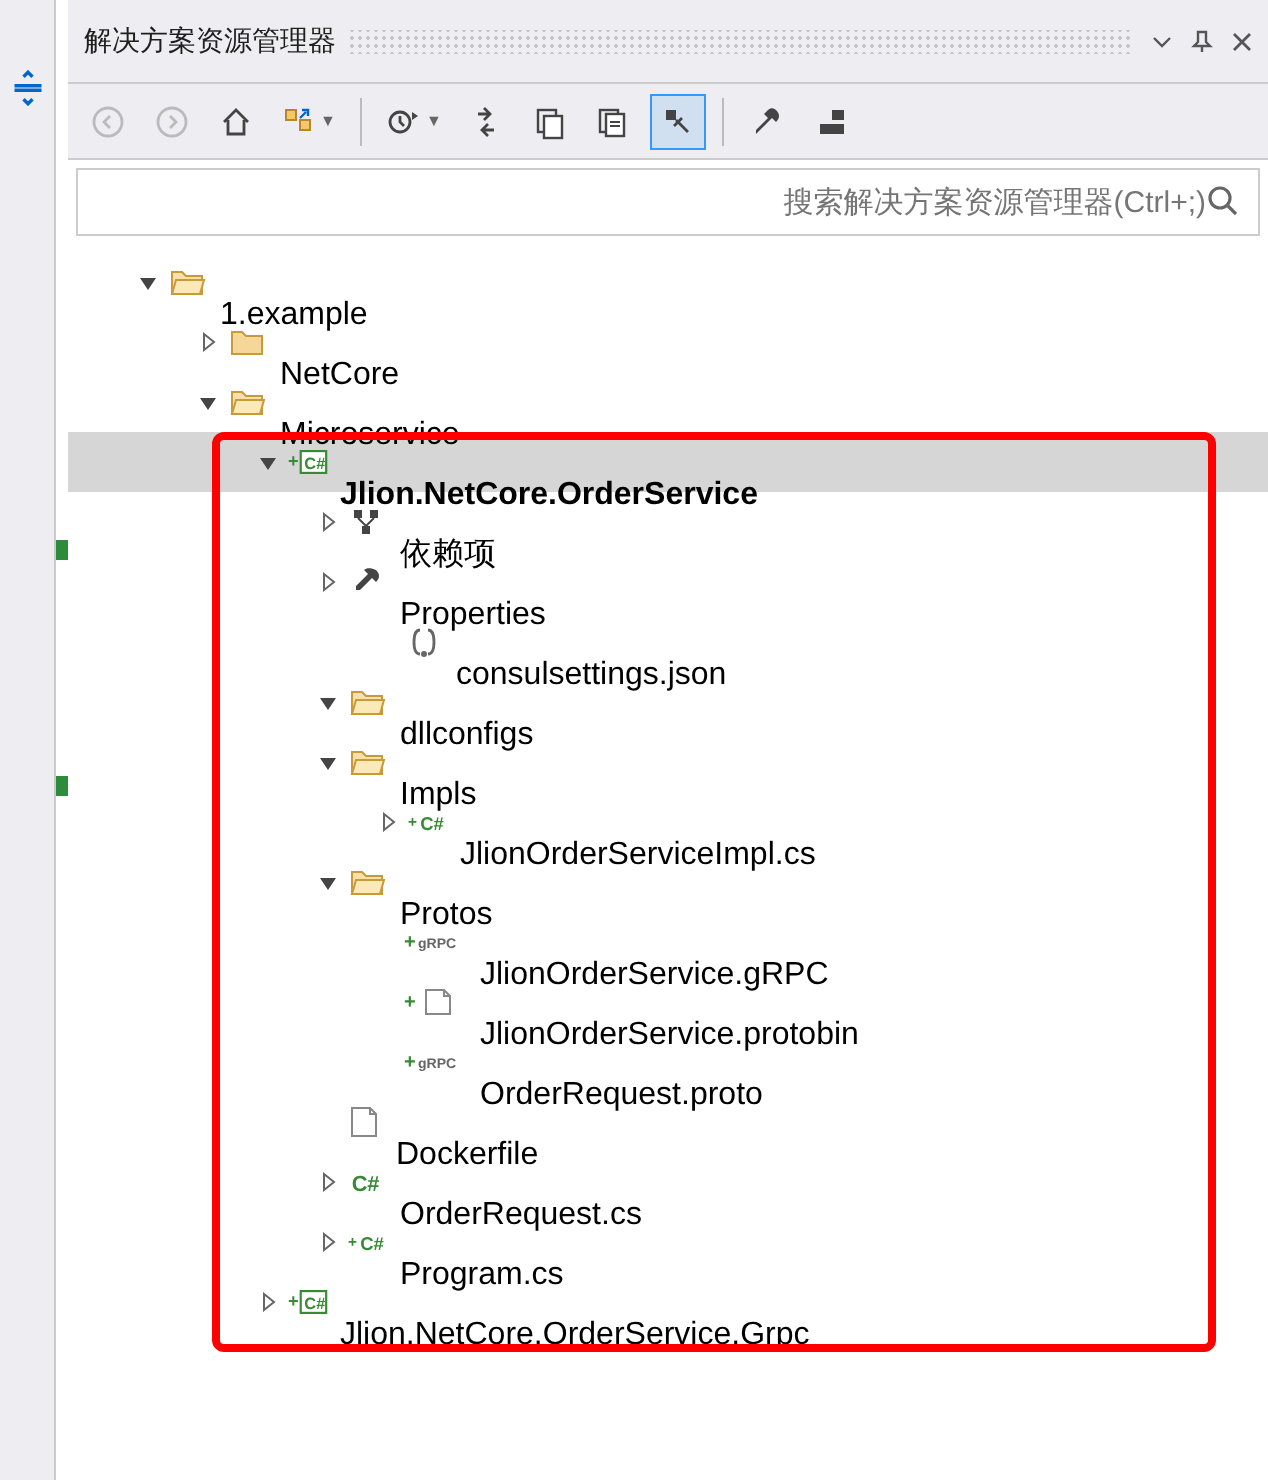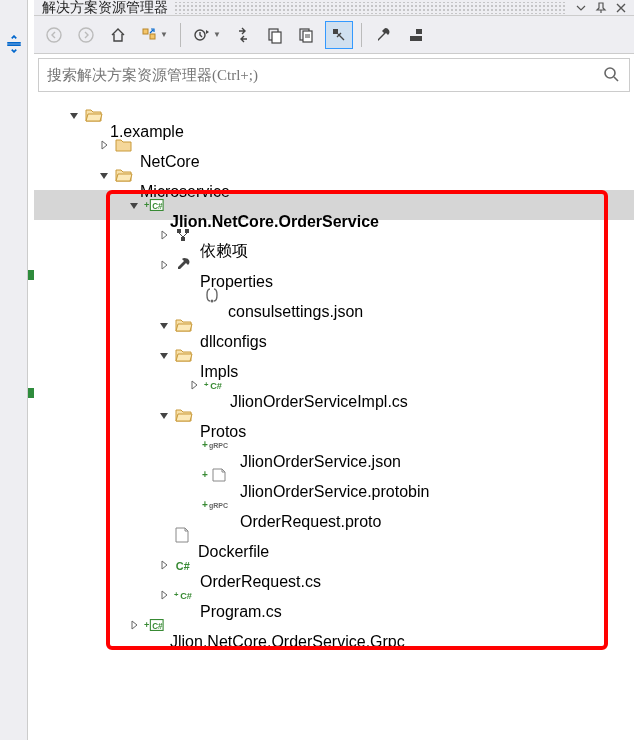--- a/index.html
+++ b/index.html
@@ -23,21 +23,21 @@
   gap: 6px;
 }
 .gutter-icon { width: 18px; height: 18px; }
 .color-strip { width: 6px; position: relative; }
 .strip-mark { position: absolute; left: 0; width: 6px; }
 .main { flex: 1; display: flex; flex-direction: column; }
 
 .titlebar {
   display: flex;
   align-items: center;
-  height: 16px;
+  height: 42px;
   background: #eeeef2;
   border-bottom: 1px solid #ccc;
   padding: 0 4px 0 8px;
 }
 .titlebar-text { font-size: 14px; color: #1e1e1e; }
 .titlebar-dots {
   flex: 1;
   height: 12px;
   margin: 0 6px;
   background-image: radial-gradient(circle, #aaa 1px, transparent 1px);
@@ -70,21 +70,22 @@
   display: flex;
   align-items: center;
   height: 34px;
   border: 1px solid #ccc;
   margin: 4px;
   padding: 0 8px;
 }
 .search-input {
   flex: 1; border: none; outline: none;
   font-size: 15px; color: #0f766e;
-  font-family: Liberation Serif, serif;
+  font-family: Liberation Sans, sans-serif;
+  text-align: right;
 }
 .search-icon { width: 18px; height: 18px; cursor: pointer; }
 
 .tree {
   flex: 1;
   overflow: auto;
   padding: 4px 0;
   position: relative;
 }
 .tree-node {
@@ -414,21 +415,21 @@
       </div>
 
       <div class="tree-node">
         <span class="indent" style="width:168px"></span>
         <span class="node-icon" style="width:32px">
             <svg width="32" height="16" viewBox="0 0 32 16">
               <text x="0" y="11" class="plus-badge">+</text>
               <text x="7" y="11" class="grpc-badge">gRPC</text>
             </svg>
           </span>
-        <span class="node-label">JlionOrderService.json</span>
+        <span class="node-label">JlionOrderService.gRPC</span>
       </div>
 
       <div class="tree-node">
         <span class="indent" style="width:168px"></span>
         <span class="node-icon" style="width:32px">
             <svg width="32" height="16" viewBox="0 0 32 16">
               <text x="0" y="11" class="plus-badge">+</text>
               <path d="M11 2 L20 2 L23 5 L23 14 L11 14 Z" class="file-ico" stroke-width="1"></path>
               <path d="M20 2 L20 5 L23 5" fill="none" stroke="#888"></path>
             </svg>

